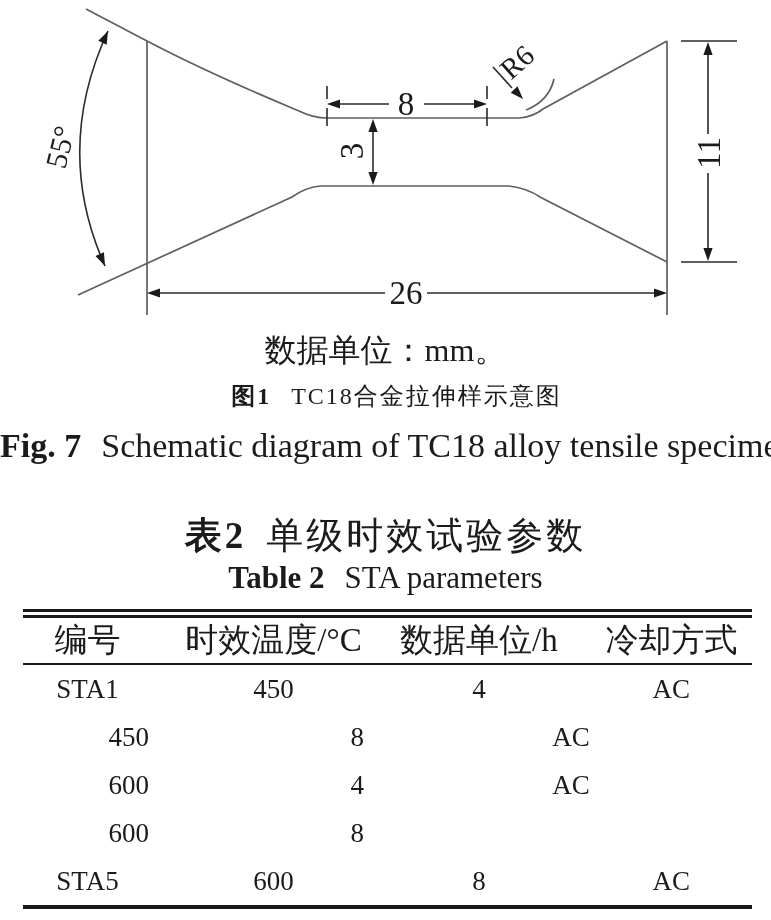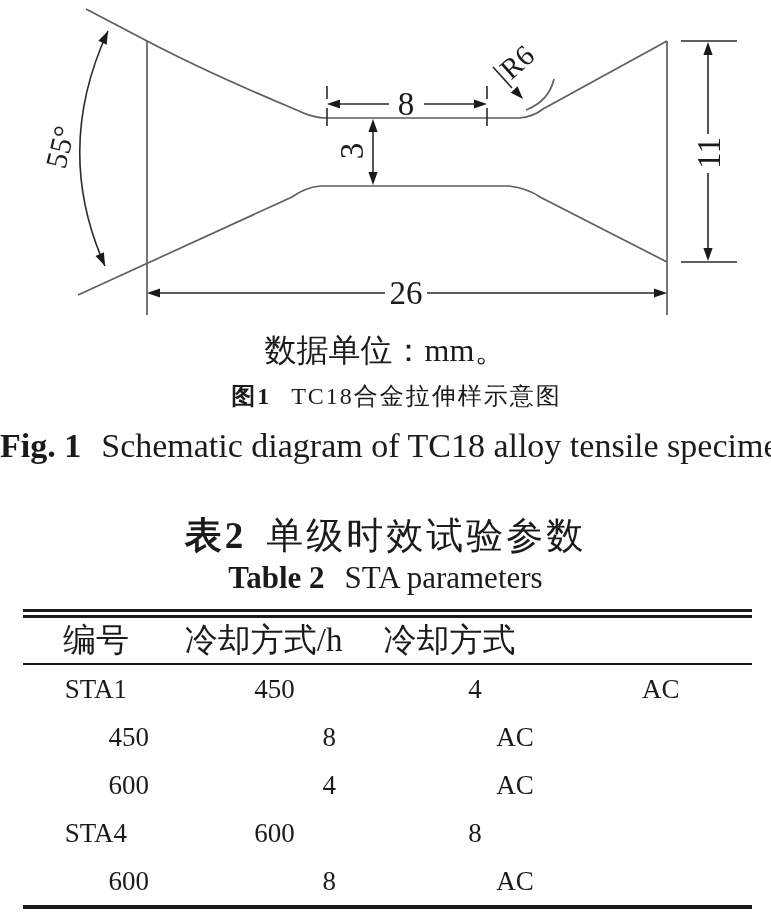--- a/index.html
+++ b/index.html
@@ -20,21 +20,21 @@
   #unit-note{top:329px;font-size:32px;}
   #fig-cap-zh{top:380px;font-size:24px;letter-spacing:2px;padding-left:11px;}
   #fig-cap-en{top:427px;font-size:34px;}
   #tab-cap-zh{top:511px;font-size:37px;letter-spacing:3px;}
   #tab-cap-en{top:560px;font-size:31px;}
   
   #sta-table{position:absolute;left:23px;top:609px;width:729px;}
   .rule-double{height:3px;border-top:3px solid #1a1a1a;border-bottom:3px solid #1a1a1a;}
   .rule-mid{height:0;border-top:2px solid #1a1a1a;}
   .rule-bottom{height:0;border-top:4px solid #1a1a1a;}
-  .trow{display:flex;width:100%;}
+  .trow{display:flex;width:100%;gap:28px;}
   .trow.thead{height:45px;line-height:45px;font-size:33px;}
   .trow.tbody{height:48px;line-height:48px;font-size:27px;}
   .cell{text-align:center;}
   .c1{width:20%;} .c2{width:29%;} .c3{width:26%;} .c4{width:25%;font-family:Liberation Serif, serif;}
 </style>
 </head>
 <body>
 
 <div id="page">
 
@@ -94,37 +94,38 @@
 
   <div class="cap" id="unit-note">
     <span>数据单位：mm。</span>
   </div>
 
   <div class="cap" id="fig-cap-zh">
     <span class="lab">图1</span><span class="txt">TC18合金拉伸样示意图</span>
   </div>
 
   <div class="cap" id="fig-cap-en">
-    <span class="lab">Fig. 1</span><span class="txt">Schematic diagram of TC18 alloy tensile specimen</span>
+    <span class="lab">Fig. 7</span><span class="txt">Schematic diagram of TC18 alloy tensile specimen</span>
   </div>
 
   <div class="cap" id="tab-cap-zh">
     <span class="lab">表2</span><span class="txt">单级时效试验参数</span>
   </div>
 
   <div class="cap" id="tab-cap-en">
     <span class="lab">Table 2</span><span class="txt">STA parameters</span>
   </div>
 
   <div id="sta-table">
     <div class="rule-double"></div>
 
     <div class="trow thead">
       <span class="cell c1">编号</span>
-      <span class="cell c3">冷却方式/h</span>
+      <span class="cell c2">时效温度/°C</span>
+      <span class="cell c3">数据单位/h</span>
       <span class="cell c4">冷却方式</span>
     </div>
 
     <div class="rule-mid"></div>
 
     <div class="trow tbody">
       <span class="cell c1">STA1</span>
       <span class="cell c2">450</span>
       <span class="cell c3">4</span>
       <span class="cell c4">AC</span>
@@ -133,25 +134,25 @@
       <span class="cell c2">450</span>
       <span class="cell c3">8</span>
       <span class="cell c4">AC</span>
     </div>
     <div class="trow tbody">
       <span class="cell c2">600</span>
       <span class="cell c3">4</span>
       <span class="cell c4">AC</span>
     </div>
     <div class="trow tbody">
-      <span class="cell c1">STA4</span>
       <span class="cell c2">600</span>
       <span class="cell c3">8</span>
     </div>
     <div class="trow tbody">
+      <span class="cell c1">STA5</span>
       <span class="cell c2">600</span>
       <span class="cell c3">8</span>
       <span class="cell c4">AC</span>
     </div>
 
     <div class="rule-bottom"></div>
   </div>
 
 </div>
 

